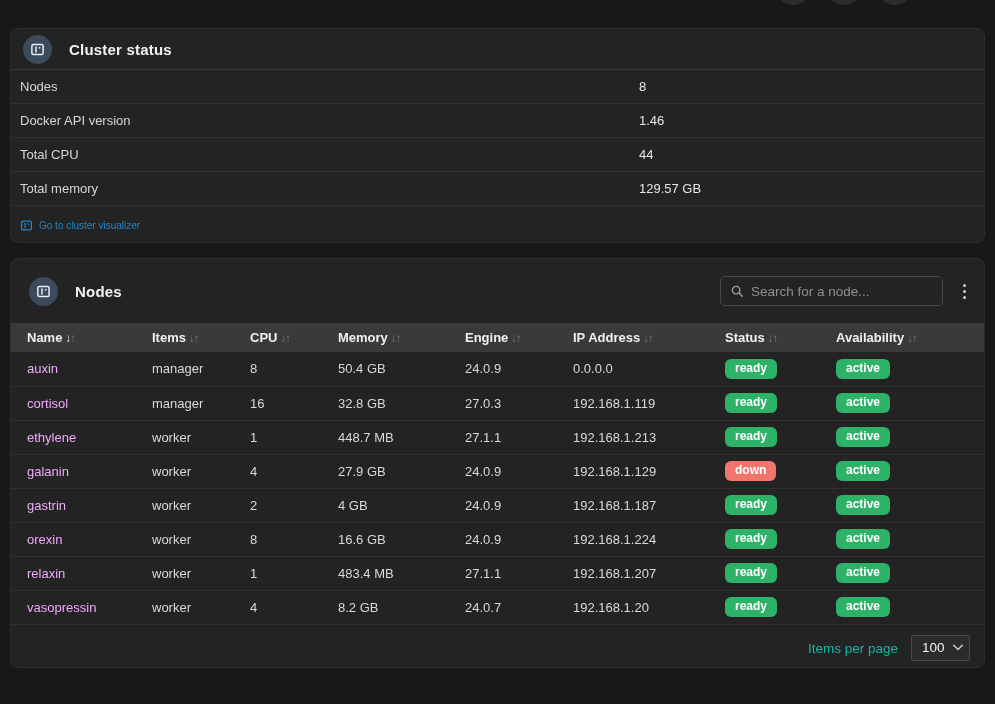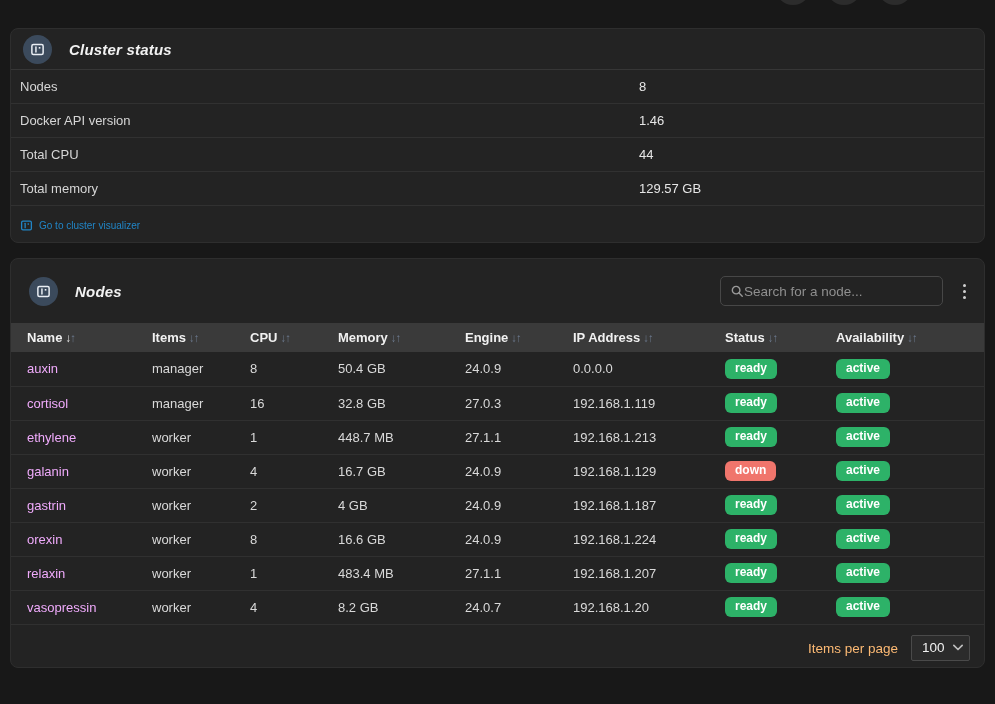--- a/index.html
+++ b/index.html
@@ -36,21 +36,20 @@
 
   .icon-badge {
     width: 29px; height: 29px; border-radius: 50%;
     background: #3b4a5c; color: #e9eef4;
     display: flex; align-items: center; justify-content: center;
     flex: none;
   }
   .panel-title {
     margin-left: 17px; font-size: 15px; font-weight: 700; color: #f2f2f2;
     letter-spacing: .2px;
-    font-style: italic;
   }
 
   
   .stat-row {
     position: relative; height: 34px;
     display: flex; align-items: center;
     padding-left: 9px; font-size: 13px; color: #d6d6d6;
     border-bottom: 1px solid #313131;
   }
   .stat-value { position: absolute; left: 628px; color: #e6e6e6; }
@@ -58,21 +57,21 @@
   .link-row { padding: 12px 9px; }
   .viz-link {
     display: inline-flex; align-items: center; gap: 6px;
     font-size: 10px; color: #2185c6; text-decoration: none; cursor: pointer;
   }
   .viz-link svg { display: block; }
 
   
   .header-right { margin-left: auto; display: flex; align-items: center; gap: 14px; }
   .search-box {
-    display: flex; align-items: center; 
+    display: flex; align-items: center; gap: 7px;
     width: 223px; height: 30px;
     border: 1px solid #474747; border-radius: 5px;
     padding: 0 9px; background: #232323;
   }
   .search-box input {
     flex: 1; min-width: 0; background: transparent; border: none; outline: none;
     color: #d8d8d8; font-size: 13.5px;
     font-family: "Liberation Sans", "DejaVu Sans", sans-serif;
   }
   .search-box input::placeholder { color: #8f8f8f; }
@@ -98,21 +97,21 @@
     display: inline-block; padding: 2px 10px 3px;
     border-radius: 6px; color: #fff; font-size: 12px; font-weight: 700;
     line-height: 15px;
   }
 
   
   .table-footer {
     display: flex; align-items: center; justify-content: flex-end;
     gap: 13px; padding: 7px 14px 0 0; height: 40px;
   }
-  .footer-label { font-size: 13.5px; color: #fdba74; }
+  .footer-label { font-size: 13.5px; color: #14b8a6; }
   .select-wrap { position: relative; }
   .select-wrap select {
     appearance: none; -webkit-appearance: none;
     background: #2b2b2b; color: #f0f0f0;
     border: 1px solid #4a4a4a; border-radius: 2px;
     font-size: 13.5px; padding: 4px 24px 5px 10px;
     font-family: "Liberation Sans", "DejaVu Sans", sans-serif;
     cursor: pointer; outline: none;
   }
   .select-wrap .chev {
@@ -246,21 +245,21 @@
           <td>448.7 MB</td>
           <td>27.1.1</td>
           <td>192.168.1.213</td>
           <td><span class="badge" style="background-color: rgb(45, 178, 104);">ready</span></td>
           <td><span class="badge" style="background-color: rgb(45, 178, 104);">active</span></td>
         </tr>
         <tr>
           <td class="node-name">galanin</td>
           <td>worker</td>
           <td>4</td>
-          <td>16.7 GB</td>
+          <td>27.9 GB</td>
           <td>24.0.9</td>
           <td>192.168.1.129</td>
           <td><span class="badge" style="background-color: rgb(240, 117, 108);">down</span></td>
           <td><span class="badge" style="background-color: rgb(45, 178, 104);">active</span></td>
         </tr>
         <tr>
           <td class="node-name">gastrin</td>
           <td>worker</td>
           <td>2</td>
           <td>4 GB</td>

